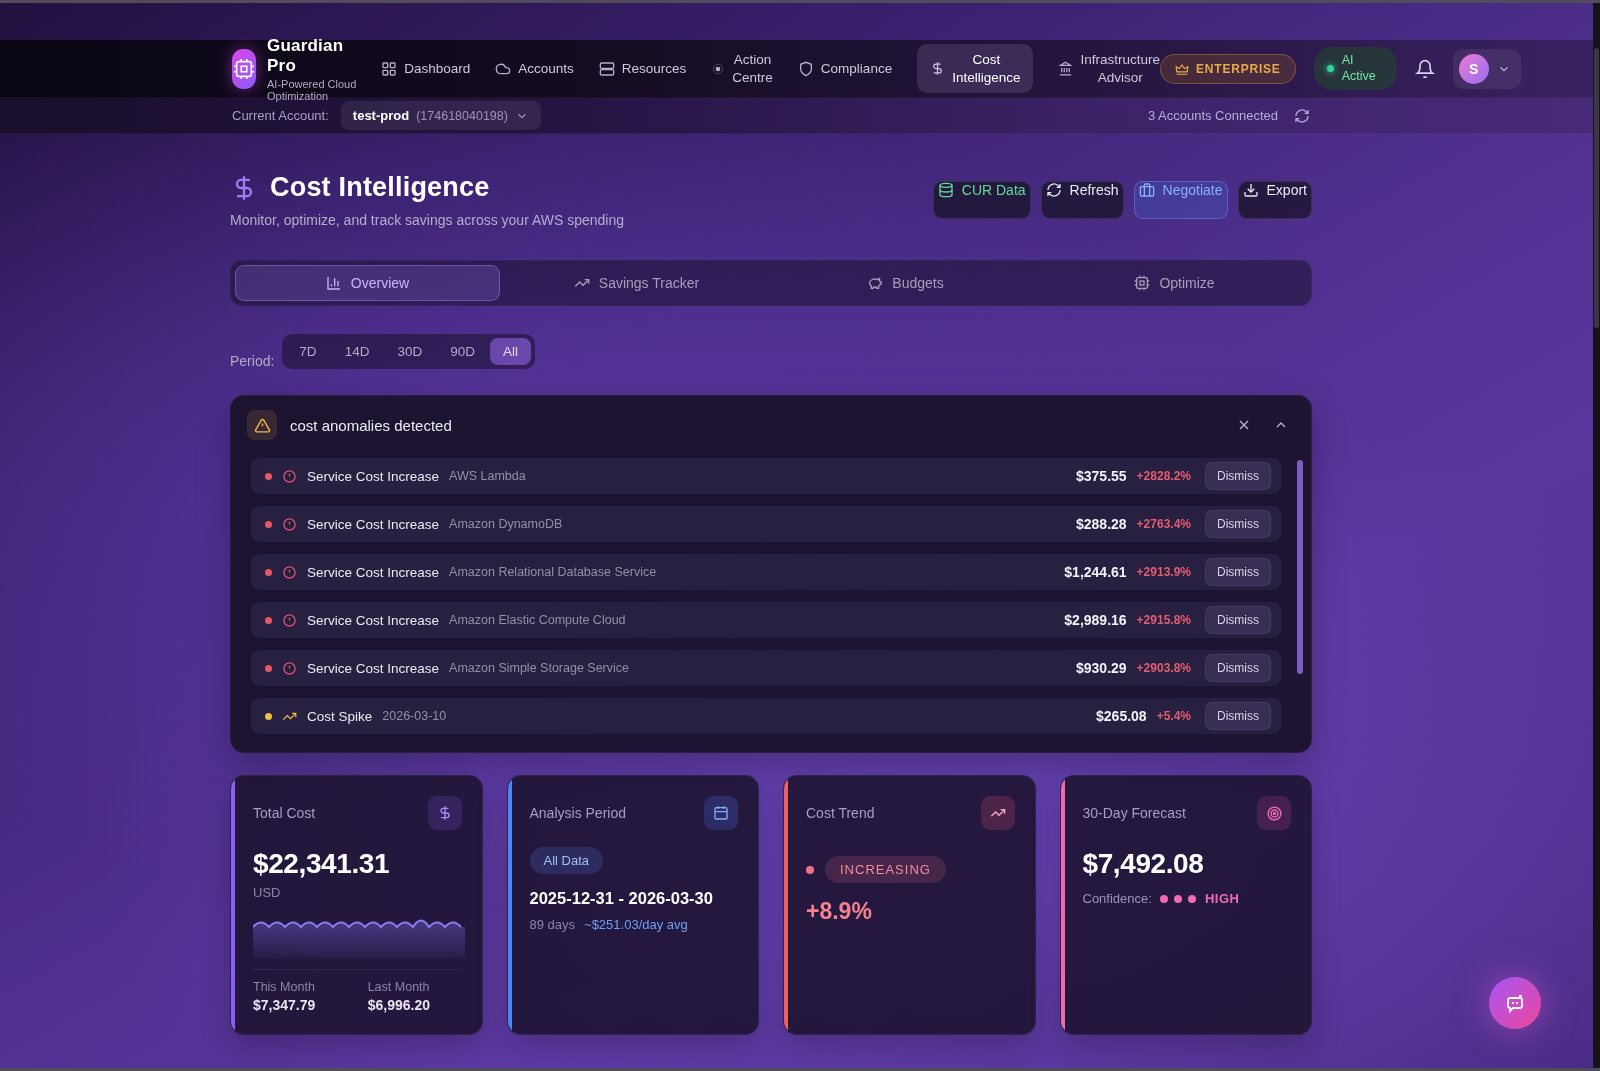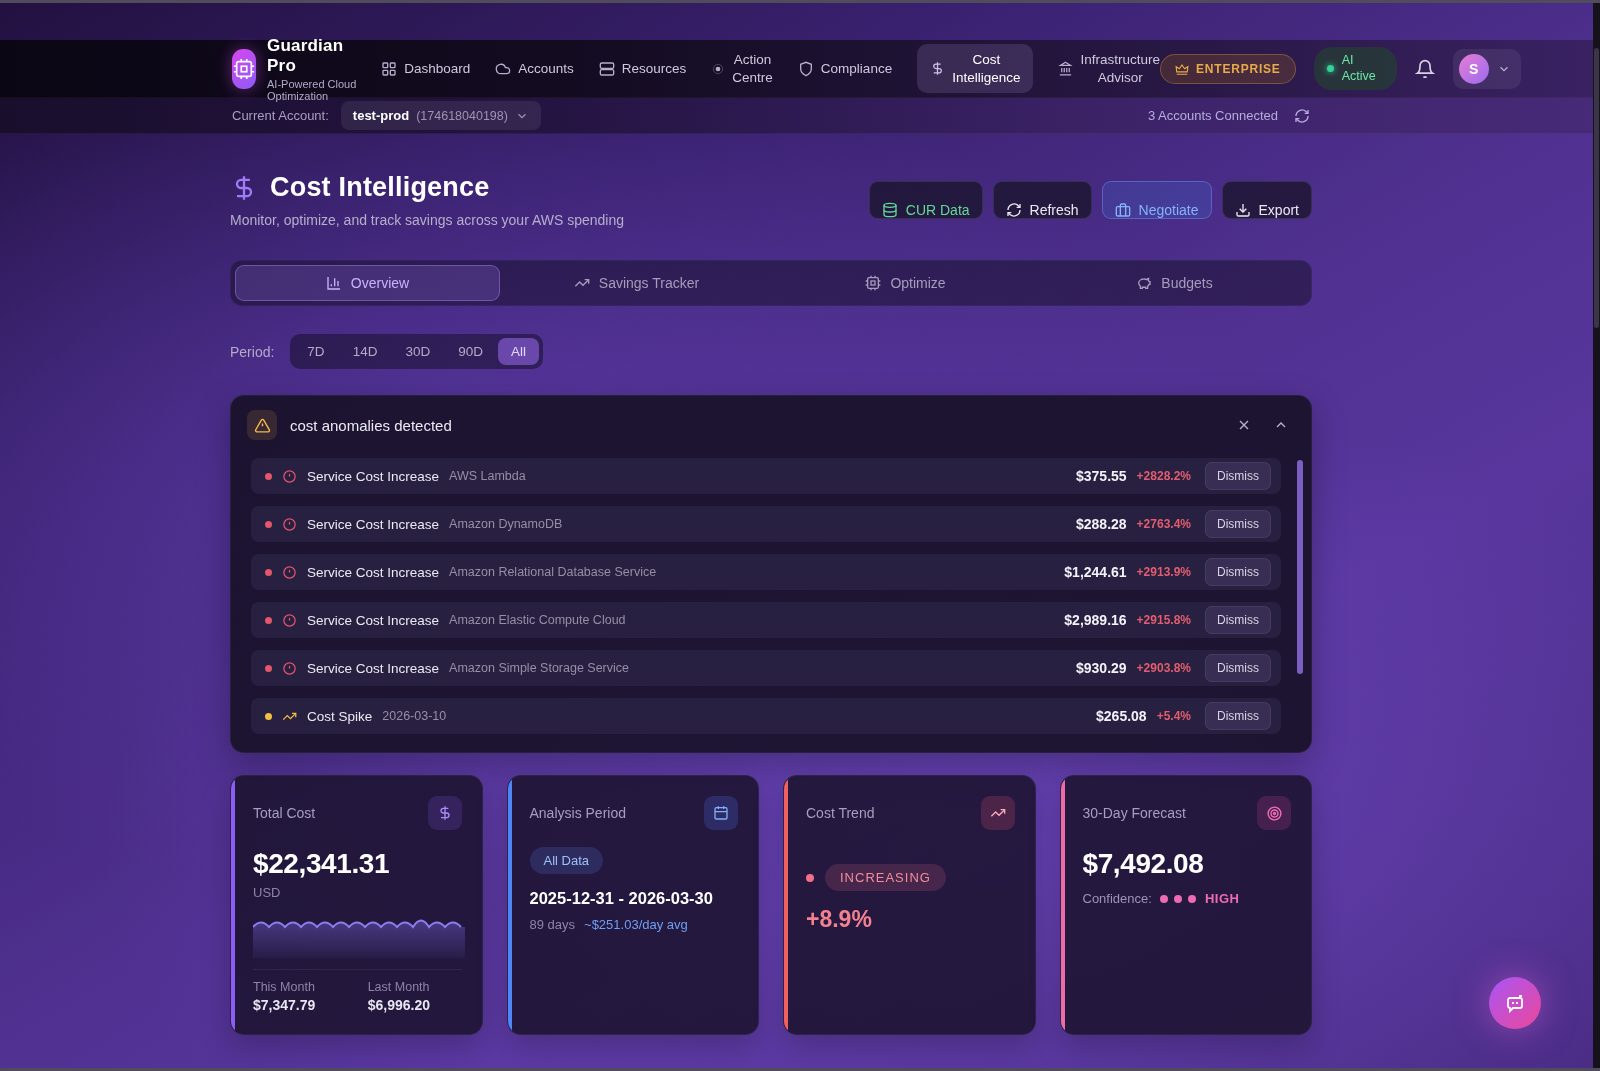--- a/index.html
+++ b/index.html
@@ -64,33 +64,33 @@
 
   
   .content{ width:1082px; margin-left:230px; padding-top:38px; position:relative; z-index:2; }
 
   .page-header{ display:flex; align-items:center; justify-content:space-between; }
   .title-row{ display:flex; align-items:center; gap:12px; }
   .title-dollar{ color:#9f7bf7; display:flex; }
   h1.page-title{ font-size:27px; font-weight:700; color:#fff; letter-spacing:.2px; }
   .page-sub{ margin-top:9px; font-size:14px; color:#b6aecb; }
   .hdr-actions{ display:flex; gap:10px; }
-  .btn{ height:38px; display:flex; align-items:flex-end; gap:8px; padding:0 12px; border-radius:9px;
+  .btn{ height:38px; display:flex; align-items:flex-start; gap:8px; padding:0 4px; border-radius:9px;
     background:rgba(22,18,36,.72); border:1px solid rgba(255,255,255,.1); color:#ece9f3;
     font-size:14px; cursor:pointer; font-family:inherit; }
   .btn-cur{ color:#63d99a; }
   .btn-negotiate{ background:rgba(63,92,190,.32); border-color:rgba(110,150,245,.45); color:#85b3f8; }
 
   .tabs{ margin-top:32px; height:46px; display:flex; padding:4px; gap:4px; border-radius:12px;
     background:rgba(20,13,36,.5); border:1px solid rgba(255,255,255,.04); }
   .tab{ flex:1; display:flex; align-items:center; justify-content:center; gap:9px; font-size:14px;
     color:#a59dbb; border-radius:9px; cursor:pointer; }
   .tab.active{ background:rgba(124,92,200,.32); box-shadow:inset 0 0 0 1px rgba(160,130,230,.45); color:#c9b4fa; }
 
-  .period-row{ margin-top:28px; display:flex; align-items:center; gap:16px; }
+  .period-row{ margin-top:28px; display:flex; align-items:flex-end; gap:8px; }
   .period-label{ font-size:14px; color:#b3abc7; }
   .period-group{ display:flex; gap:2px; padding:4px; border-radius:10px; background:rgba(18,12,32,.5); }
   .pbtn{ padding:6px 13px; font-size:13.5px; color:#b3abc7; border-radius:8px; cursor:pointer; }
   .pbtn.active{ background:rgba(116,80,186,.85); color:#e4d6ff; }
 
   
   .anomalies{ margin-top:26px; border-radius:14px; background:rgba(24,17,40,.92);
     border:1px solid rgba(255,255,255,.05); box-shadow:0 12px 34px rgba(0,0,0,.28); }
   .anom-head{ display:flex; align-items:center; gap:13px; padding:14px 18px 12px 16px; }
   .warn-box{ width:30px; height:30px; border-radius:8px; background:rgba(245,185,75,.13);
@@ -132,21 +132,21 @@
   .spark{ margin-top:10px; display:block; }
   .card-foot{ margin-top:11px; padding-top:10px; border-top:1px solid rgba(255,255,255,.07); display:flex; }
   .fcol{ width:55%; } .fcol:last-child{ width:45%; }
   .f-label{ font-size:12.5px; color:#8d84a6; }
   .f-value{ margin-top:3px; font-size:14px; font-weight:700; color:#eae6f2; }
   .pill-blue{ display:inline-block; margin-top:17px; padding:6px 14px; border-radius:16px;
     background:rgba(96,140,247,.18); color:#9cc0fa; font-size:13px; }
   .range{ margin-top:15px; font-size:16.5px; font-weight:700; color:#fff; }
   .period-meta{ margin-top:9px; display:flex; gap:9px; font-size:13px; }
   .days{ color:#8d84a6; } .avg{ color:#6f9ff5; }
-  .trend-status{ margin-top:34px; display:flex; align-items:center; gap:11px; }
+  .trend-status{ margin-top:26px; display:flex; align-items:center; gap:11px; }
   .trend-dot{ width:8px; height:8px; border-radius:50%; background:#f0708a; }
   .trend-pill{ padding:6px 15px; border-radius:16px; background:rgba(240,112,138,.16); color:#f58c9c;
     font-size:13px; letter-spacing:1px; }
   .trend-change{ margin-top:15px; font-size:23px; font-weight:700; color:#f4818f; }
   .conf-row{ margin-top:11px; display:flex; align-items:center; gap:6px; }
   .conf-label{ font-size:13px; color:#9d94b5; margin-right:2px; }
   .conf-dot{ width:8px; height:8px; border-radius:50%; background:#ee6bb4; }
   .conf-level{ font-size:13px; font-weight:700; letter-spacing:.5px; color:#ee6bb4; margin-left:3px; }
 
   .bottom-panel{ margin-top:38px; height:40px; border-radius:14px 14px 0 0; background:rgba(26,19,42,.9);
@@ -371,35 +371,35 @@
             <svg width="16" height="16" viewBox="0 0 24 24" fill="none" stroke="currentColor" stroke-width="2">
               <path d="M22 7l-8.5 8.5-5-5L2 17"></path>
               <path d="M16 7h6v6"></path>
             </svg>
           </span>
         <span>Savings Tracker</span>
       </div>
       <div class="tab">
         <span style="display:flex">
             <svg width="16" height="16" viewBox="0 0 24 24" fill="none" stroke="currentColor" stroke-width="2">
+              <path d="M19 5c-1.2.1-2.3.9-2.8 2A8.5 8.5 0 0 0 12 6c-4.4 0-8 2.7-8 6 0 1.8 1 3.4 2.5 4.5V20h3v-1.6h5V20h3v-3.2a6 6 0 0 0 2.1-2.8H21V10h-1.4c-.2-.7-.6-1.4-1.1-2L19 5z"></path>
+              <path d="M15 11h.01"></path>
+            </svg>
+          </span>
+        <span>Budgets</span>
+      </div>
+      <div class="tab">
+        <span style="display:flex">
+            <svg width="16" height="16" viewBox="0 0 24 24" fill="none" stroke="currentColor" stroke-width="2">
               <rect x="4" y="4" width="16" height="16" rx="2"></rect>
               <rect x="9" y="9" width="6" height="6"></rect>
               <path d="M9 1v3M15 1v3M9 20v3M15 20v3M20 9h3M20 15h3M1 9h3M1 15h3"></path>
             </svg>
           </span>
         <span>Optimize</span>
-      </div>
-      <div class="tab">
-        <span style="display:flex">
-            <svg width="16" height="16" viewBox="0 0 24 24" fill="none" stroke="currentColor" stroke-width="2">
-              <path d="M19 5c-1.2.1-2.3.9-2.8 2A8.5 8.5 0 0 0 12 6c-4.4 0-8 2.7-8 6 0 1.8 1 3.4 2.5 4.5V20h3v-1.6h5V20h3v-3.2a6 6 0 0 0 2.1-2.8H21V10h-1.4c-.2-.7-.6-1.4-1.1-2L19 5z"></path>
-              <path d="M15 11h.01"></path>
-            </svg>
-          </span>
-        <span>Budgets</span>
       </div>
     </div>
 
     <div class="period-row">
       <span class="period-label">Period:</span>
       <div class="period-group">
         <span class="pbtn">7D</span>
         <span class="pbtn">14D</span>
         <span class="pbtn">30D</span>
         <span class="pbtn">90D</span>

